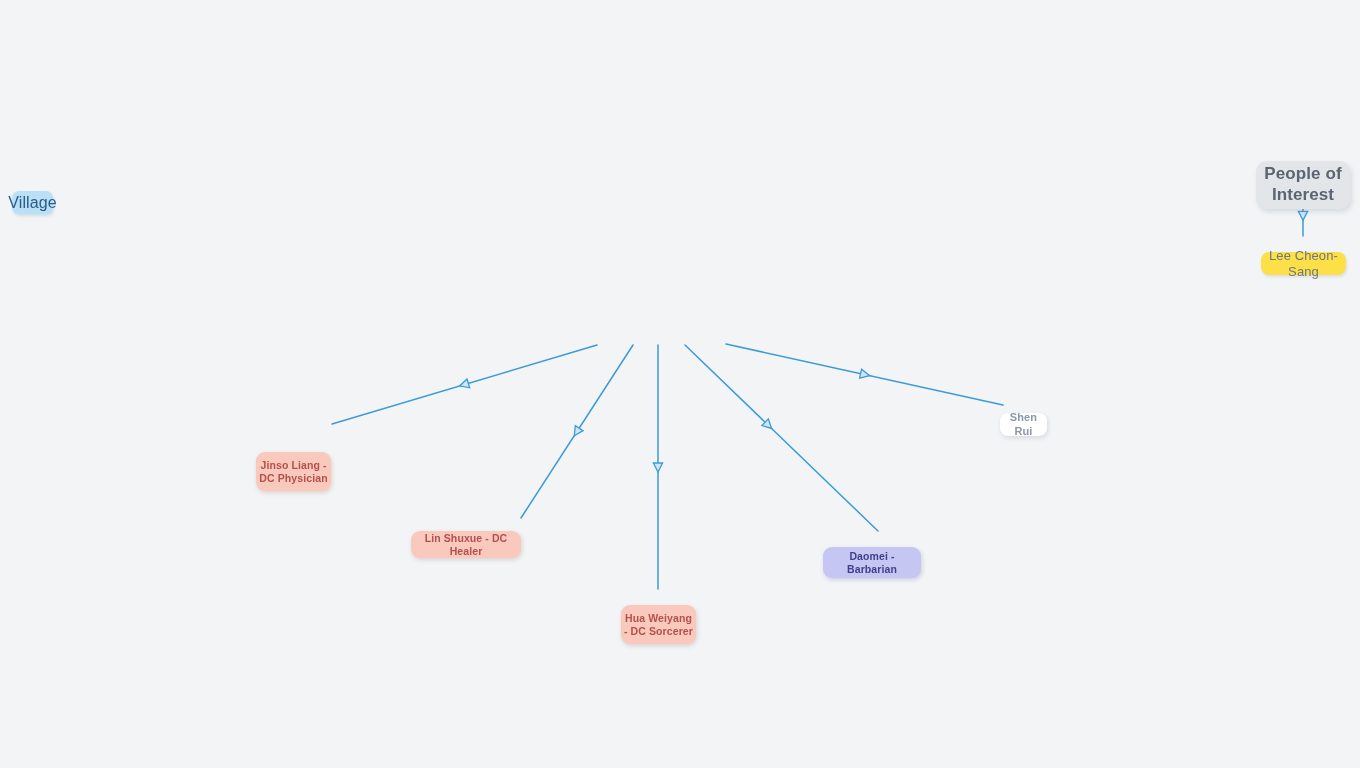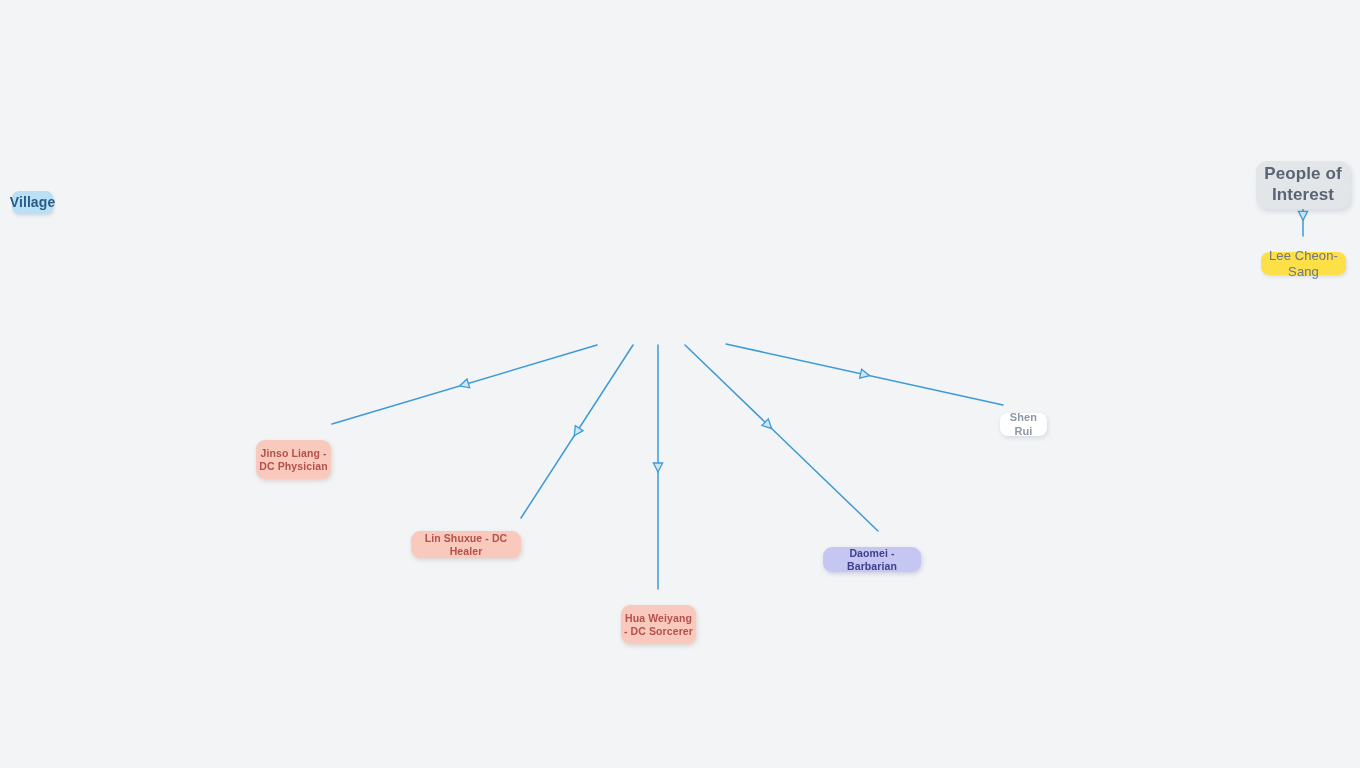--- a/index.html
+++ b/index.html
@@ -80,22 +80,22 @@
     background: #c6c6f2;
     color: #3f3f8c;
     font-weight: bold;
     font-size: 10.5px;
     border-radius: 9px;
     box-shadow: 1px 2px 4px rgba(120,120,180,0.30);
   }
   .n-blue {
     background: #b9e0f5;
     color: #2b5c86;
-    font-weight: bold;
-    font-size: 14px;
+    font-weight: normal;
+    font-size: 16px;
     border-radius: 7px;
     box-shadow: 1px 2px 3px rgba(110,150,180,0.25);
   }
 </style>
 </head>
 <body>
 
 <div id="canvas">
   <svg id="edge-layer" viewBox="0 0 1360 768" xmlns="http://www.w3.org/2000/svg">
       <g>
@@ -117,23 +117,23 @@
       <g>
         <line x1="726" y1="344" x2="1003" y2="405" stroke="#3d9ad8" stroke-width="1.5" stroke-linecap="round"></line>
         <path d="M 5 0 L -4 -4.6 L -4 4.6 Z" fill="#cfe6f7" stroke="#3d9ad8" stroke-width="1.3" stroke-linejoin="miter" transform="translate(864.5,374.5) rotate(12.419255682974997)"></path>
       </g>
       <g>
         <line x1="1303" y1="193" x2="1303" y2="236" stroke="#3d9ad8" stroke-width="1.5" stroke-linecap="round"></line>
         <path d="M 5 0 L -4 -4.6 L -4 4.6 Z" fill="#cfe6f7" stroke="#3d9ad8" stroke-width="1.3" stroke-linejoin="miter" transform="translate(1303,215.36) rotate(90)"></path>
       </g>
     </svg>
 <div class="node n-blue" style="left: 12px; top: 175px; width: 41px; height: 23px;">Village</div>
-    <div class="node n-pink" style="left: 256px; top: 424px; width: 75px; height: 39px;">Jinso Liang -
+    <div class="node n-pink" style="left: 256px; top: 436px; width: 75px; height: 39px;">Jinso Liang -
 DC Physician</div>
     <div class="node n-pink" style="left: 411px; top: 515px; width: 110px; height: 27px;">Lin Shuxue - DC Healer</div>
     <div class="node n-pink" style="left: 621px; top: 589px; width: 75px; height: 39px;">Hua Weiyang
 - DC Sorcerer</div>
-    <div class="node n-purple" style="left: 823px; top: 531px; width: 98px; height: 25px;">Daomei - Barbarian</div>
+    <div class="node n-purple" style="left: 823px; top: 531px; width: 98px; height: 31px;">Daomei - Barbarian</div>
     <div class="node n-white" style="left: 1000px; top: 397px; width: 47px; height: 23px;">Shen Rui</div>
     <div class="node n-root" style="left: 1256px; top: 145px; width: 94px; height: 48px;">People of
 Interest</div>
     <div class="node n-grey" style="left: 1261px; top: 236px; width: 85px; height: 23px;">Lee Cheon-Sang</div>
   </div>
 
 </body></html>

